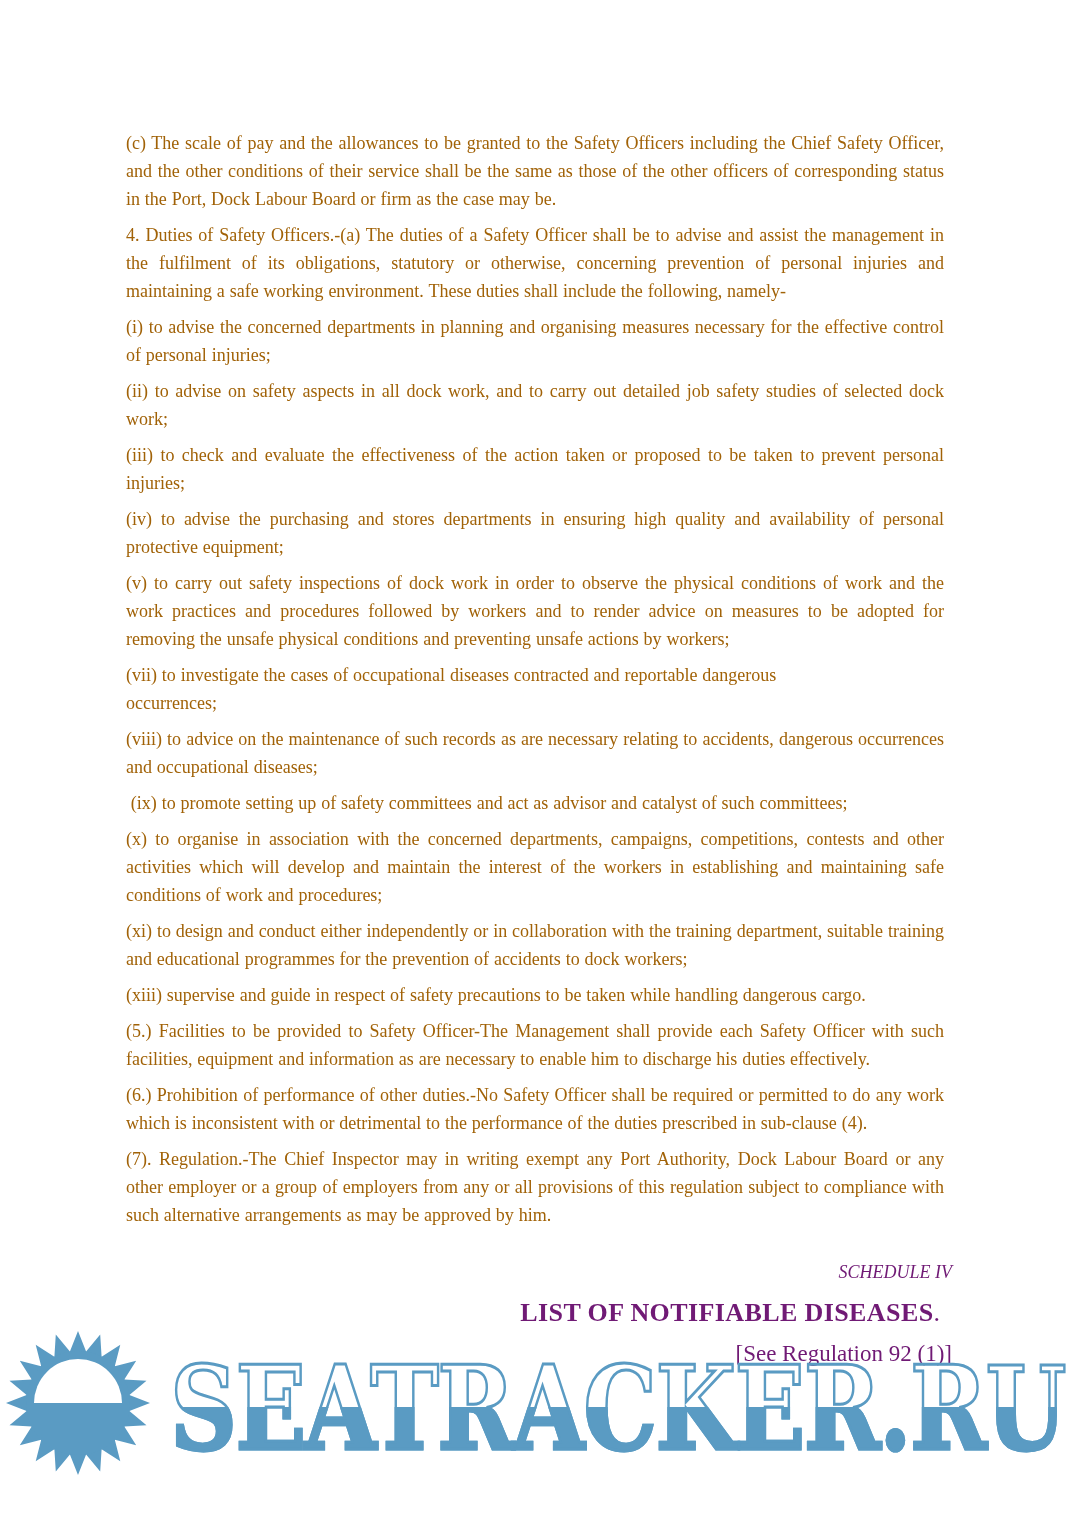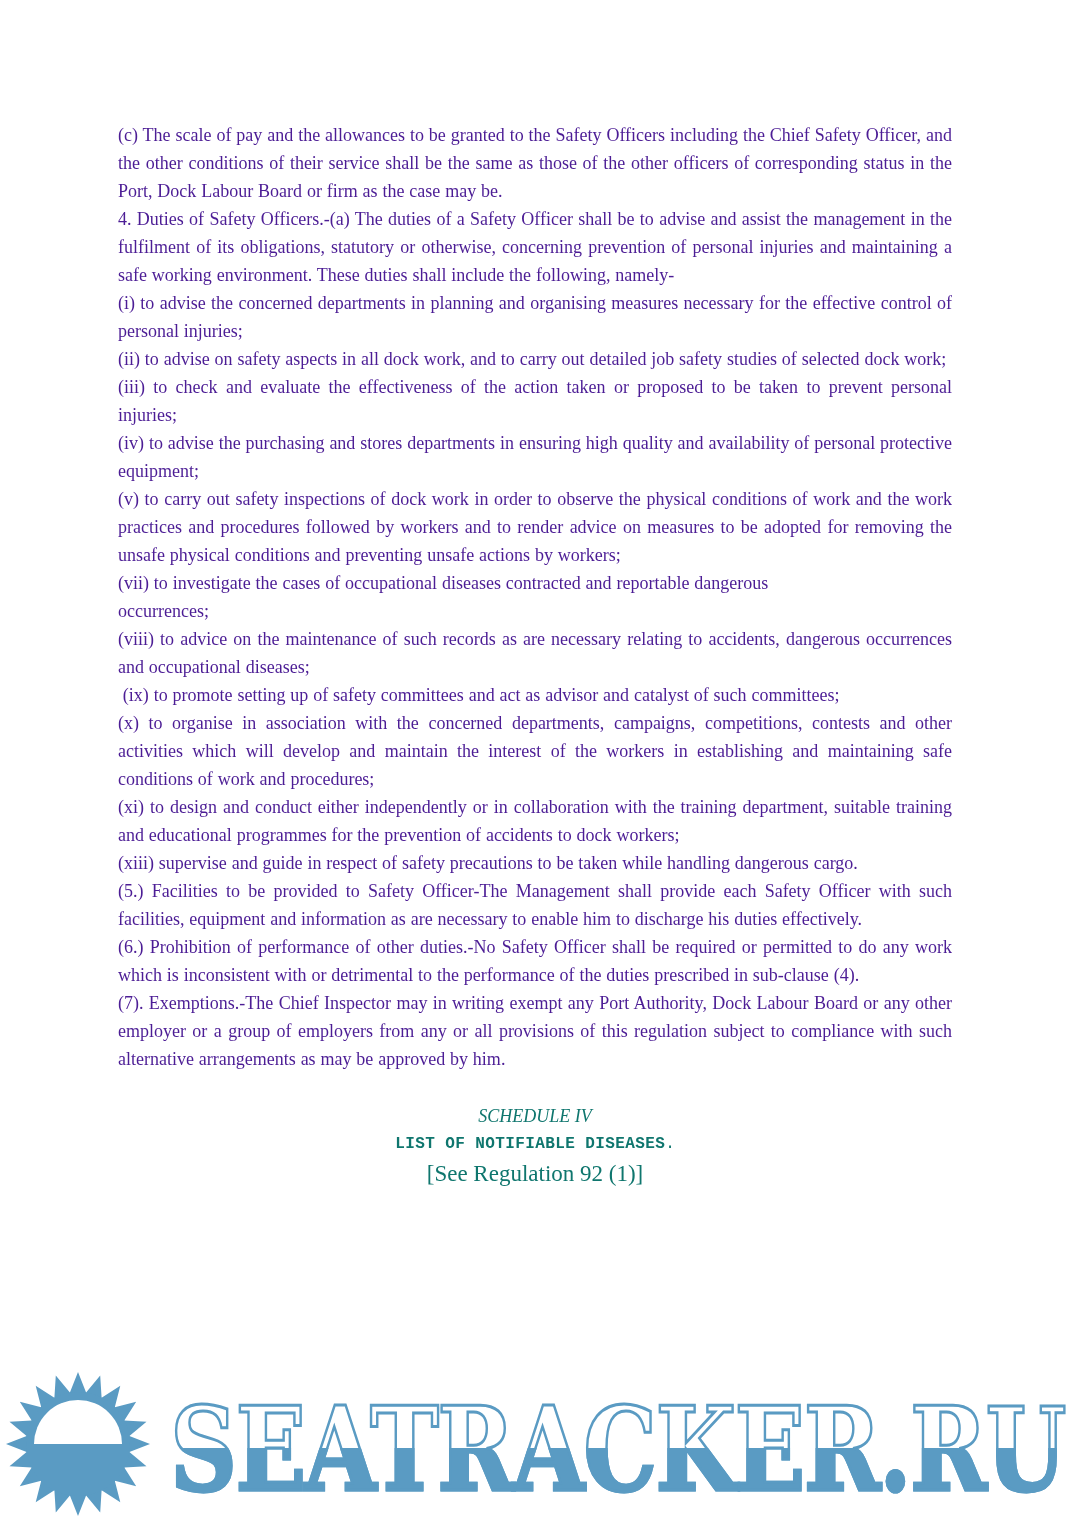--- a/index.html
+++ b/index.html
@@ -15,60 +15,59 @@
     overflow: hidden;
     font-family: "Liberation Serif", serif;
   }
   .content {
     position: absolute;
     left: 118px;
     top: 121px;
     width: 834px;
   }
   .para {
-    margin: 0;
+    margin: 8px;
     font-size: 18px;
     line-height: 28px;
     text-align: justify;
-    color: #4c1d95;
+    color: #a16207;
     word-spacing: 0.02em;
   }
   .para .italic {
   }
   .schedule {
     margin-top: 29px;
-    text-align: center;
-    color: #0f766e;
+    text-align: right;
+    color: #701a75;
   }
   .sched-title {
     margin: 0;
     font-size: 18px;
     line-height: 28px;
     font-style: italic;
   }
   .sched-subtitle {
-    margin: 0;
-    font-size: 16px;
+    margin: 12px;
+    font-size: 26px;
     line-height: 29px;
-    font-family: Liberation Mono, monospace;
   }
   .sched-subtitle .bold {
     font-weight: bold;
     letter-spacing: 0.4px;
   }
   .sched-ref {
     margin: 0;
     font-size: 23px;
     line-height: 29px;
   }
   
   .watermark {
     position: absolute;
     left: 0;
-    top: 1360px;
+    top: 1319px;
     width: 919px;
     height: 167px;
   }
   .sun {
     position: absolute;
     left: 2px;
     top: 8px;
     width: 152px;
     height: 152px;
   }
@@ -108,21 +107,21 @@
         <p class="para"><span>(iv) to advise the purchasing and stores departments in ensuring high quality and availability of personal protective equipment;</span></p>
         <p class="para"><span>(v) to carry out safety inspections of dock work in order to observe the physical conditions of work and the work practices and procedures followed by workers and to render advice on measures to be adopted for removing the unsafe physical conditions and preventing unsafe actions by workers;</span></p>
         <p class="para"><span>(vii) to investigate the cases of occupational diseases contracted and reportable dangerous</span><br><span>occurrences;</span></p>
         <p class="para"><span>(viii) to advice on the maintenance of such records as are necessary relating to accidents, dangerous occurrences and occupational diseases;</span></p>
         <p class="para"><span>&nbsp;(ix) to promote setting up of safety committees and act as advisor and catalyst of such committees;</span></p>
         <p class="para"><span>(x) to organise in association with the concerned departments, campaigns, competitions, contests and other activities which will develop and maintain the interest of the workers in establishing and maintaining safe conditions of work and procedures;</span></p>
         <p class="para"><span>(xi) to design and conduct either independently or in collaboration with the training department, suitable training and educational programmes for the prevention of accidents to dock workers;</span></p>
         <p class="para"><span>(xiii) supervise and guide in respect of safety precautions to be taken while handling dangerous cargo.</span></p>
         <p class="para"><span>(5.) </span><span class="italic">Facilities to be provided to Safety Officer</span><span>-The Management shall provide each Safety Officer with such facilities, equipment and information as are necessary to enable him to discharge his duties effectively.</span></p>
         <p class="para"><span>(6.) </span><span class="italic">Prohibition of performance of other duties</span><span>.-No Safety Officer shall be required or permitted to do any work which is inconsistent with or detrimental to the performance of the duties prescribed in sub-clause (4).</span></p>
-        <p class="para"><span>(7). </span><span class="italic">Exemptions</span><span>.-The Chief Inspector may in writing exempt any Port Authority, Dock Labour Board or any other employer or a group of employers from any or all provisions of this regulation subject to compliance with such alternative arrangements as may be approved by him.</span></p>
+        <p class="para"><span>(7). </span><span class="italic">Regulation</span><span>.-The Chief Inspector may in writing exempt any Port Authority, Dock Labour Board or any other employer or a group of employers from any or all provisions of this regulation subject to compliance with such alternative arrangements as may be approved by him.</span></p>
       </div>
 
     <div class="schedule">
       <p class="sched-title">SCHEDULE IV</p>
       <p class="sched-subtitle"><span class="bold">LIST OF NOTIFIABLE DISEASES</span><span>.</span></p>
       <p class="sched-ref">[See Regulation 92 (1)]</p>
     </div>
   </div>
 
   <div class="watermark">

